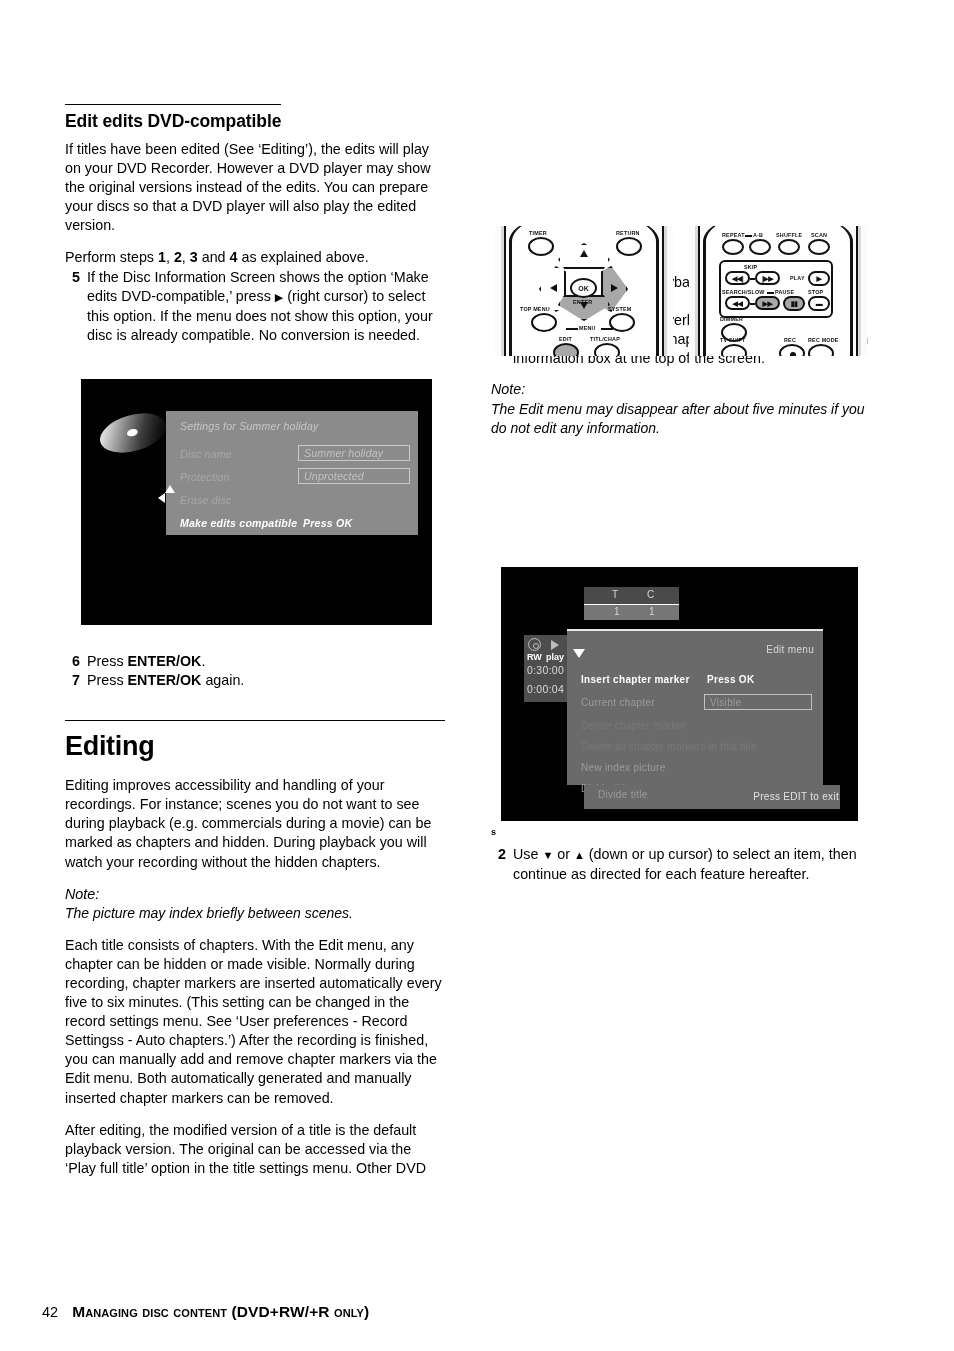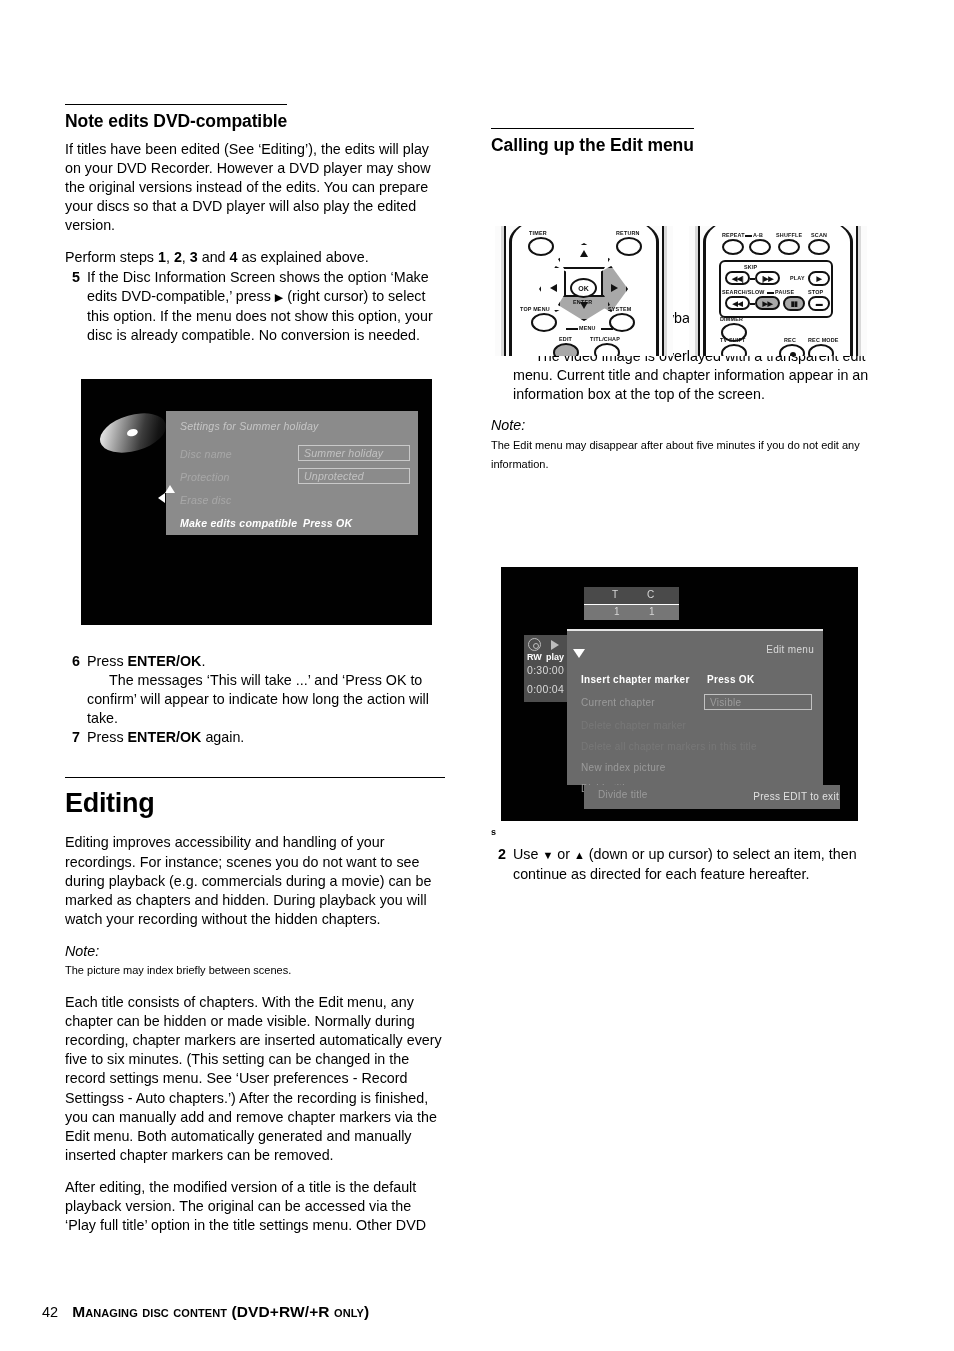--- a/index.html
+++ b/index.html
@@ -29,21 +29,21 @@
   h1.big {
     font-size: 27px; font-weight:bold; margin:0 0 14px 0; padding-top:10px;
     letter-spacing:-0.3px;
   }
   .rule-top { border-top: 1.6px solid #000; width:380px; height:0; }
   p.body {
     font-size: 14.3px; line-height: 19.1px; margin: 0 0 13px 0;
     text-align: left;
   }
   p.tight { margin-bottom:0; }
-  .note-i { font-size:11px; line-height:19.1px; margin:0 0 13px 0;}
+  .note-i { font-style: italic; font-size:14px; line-height:19.1px; margin:0 0 13px 0;}
   .note-lbl { font-style: italic; font-size:14.3px; line-height:19.1px; margin:0;}
 
   
   .step { display:flex; font-size:14.3px; line-height:19.1px; margin-bottom:0px; }
   .step .num { width:22px; flex:0 0 22px; font-weight:bold; text-align:right; padding-right:7px; }
   .step .txt { flex:1 1 auto; }
   .step .txt .indent { display:block; text-indent:22px; }
   b { font-weight:bold; }
 
   
@@ -221,39 +221,39 @@
   .footer-row { display:flex; align-items:baseline; }
 </style>
 </head>
 <body>
 
 <div class="page">
 
   <div class="col-left">
 
     <div class="sec-wrap">
-      <h2 class="sec">Note edits DVD-compatible</h2>
+      <h2 class="sec">Edit edits DVD-compatible</h2>
     </div>
 
     <p class="body">If titles have been edited (See ‘Editing’), the edits will play on your DVD Recorder. However a DVD player may show the original versions instead of the edits. You can prepare your discs so that a DVD player will also play the edited version.</p>
 
     <p class="body tight" style="margin-bottom:0;">
       <span>Perform steps </span><b>1</b><span>, </span><b>2</b><span>, </span><b>3</b><span> and </span><b>4</b><span> as explained above.</span>
     </p>
 
     <div class="step" style="margin-top:0;">
       <span class="num">5</span>
       <span class="txt"><span>If the Disc Information Screen shows the option ‘Make edits DVD-compatible,’ press </span><span style="font-size:11px;">▶</span><span> (right cursor) to select this option. If the menu does not show this option, your disc is already compatible. No conversion is needed.</span></span>
     </div>
 
     <div style="height:307px;"></div>
 
     <div class="step">
       <span class="num">6</span>
-      <span class="txt"><span>Press </span><b>ENTER/OK</b><span>.</span><span class="indent">The messages ‘This will take ...’ and ‘Press OK to confirm’ will appear to indicate how long the action will take.</span></span>
+      <span class="txt"><span>Press </span><b>ENTER/OK</b><span>.</span></span>
     </div>
 
     <div class="step">
       <span class="num">7</span>
       <span class="txt"><span>Press </span><b>ENTER/OK</b><span> again.</span></span>
     </div>
 
     <div style="height:30px;"></div>
     <div class="rule-top"></div>
     <h1 class="big">Editing</h1>
@@ -288,23 +288,20 @@
       <div class="ds-val-plain" style="top:106px;">Press OK</div>
     </div>
 
     <div class="ds-cursor-l"></div>
     <div class="ds-cursor-u"></div>
   </div>
 
   <div class="col-right">
 
     <div style="height:24px;"></div>
-    <div class="sec-wrap">
-      <h2 class="sec">Calling up the Edit menu</h2>
-    </div>
 
     <div style="height:145px;"></div>
 
     <div class="step">
       <span class="num">1</span>
       <span class="txt"><span>During DVD+RW/+R playback, press the </span><b>EDIT</b><span> on the remote control.</span><span class="indent">The video image is overlayed with a transparent edit menu. Current title and chapter information appear in an information box at the top of the screen.</span></span>
     </div>
 
     <div style="height:12px;"></div>
     <p class="note-lbl">Note:</p>

